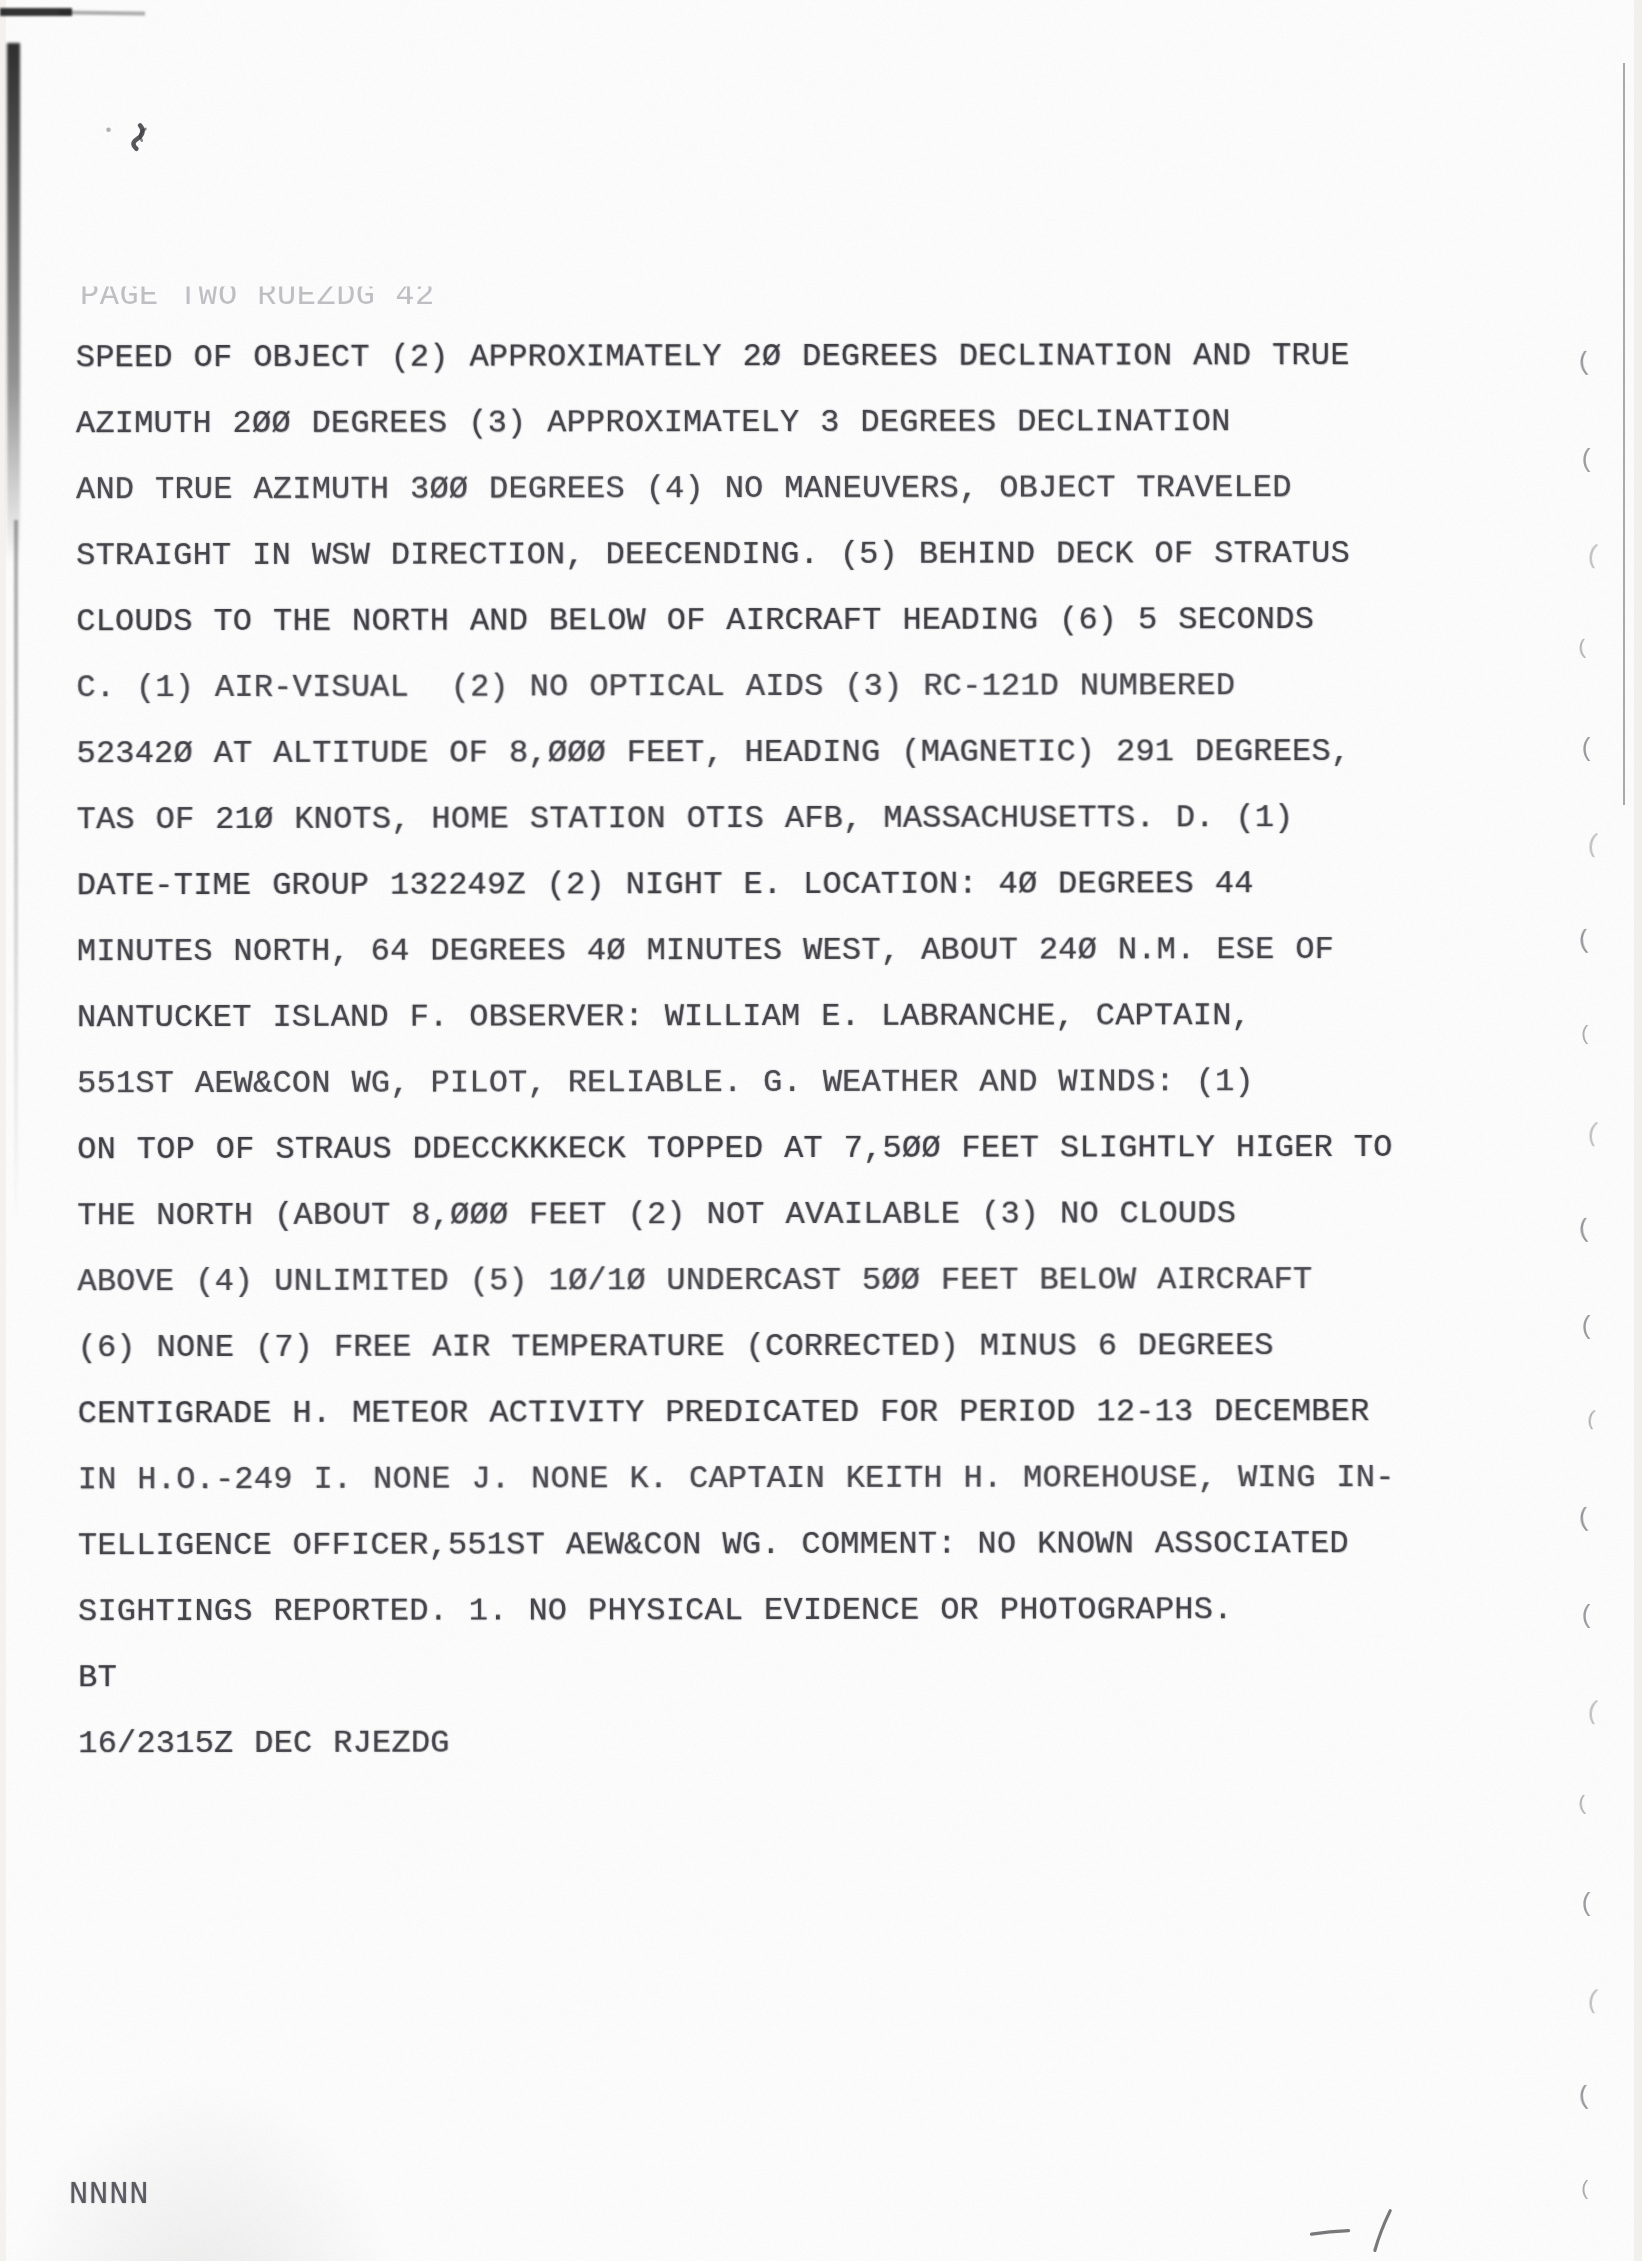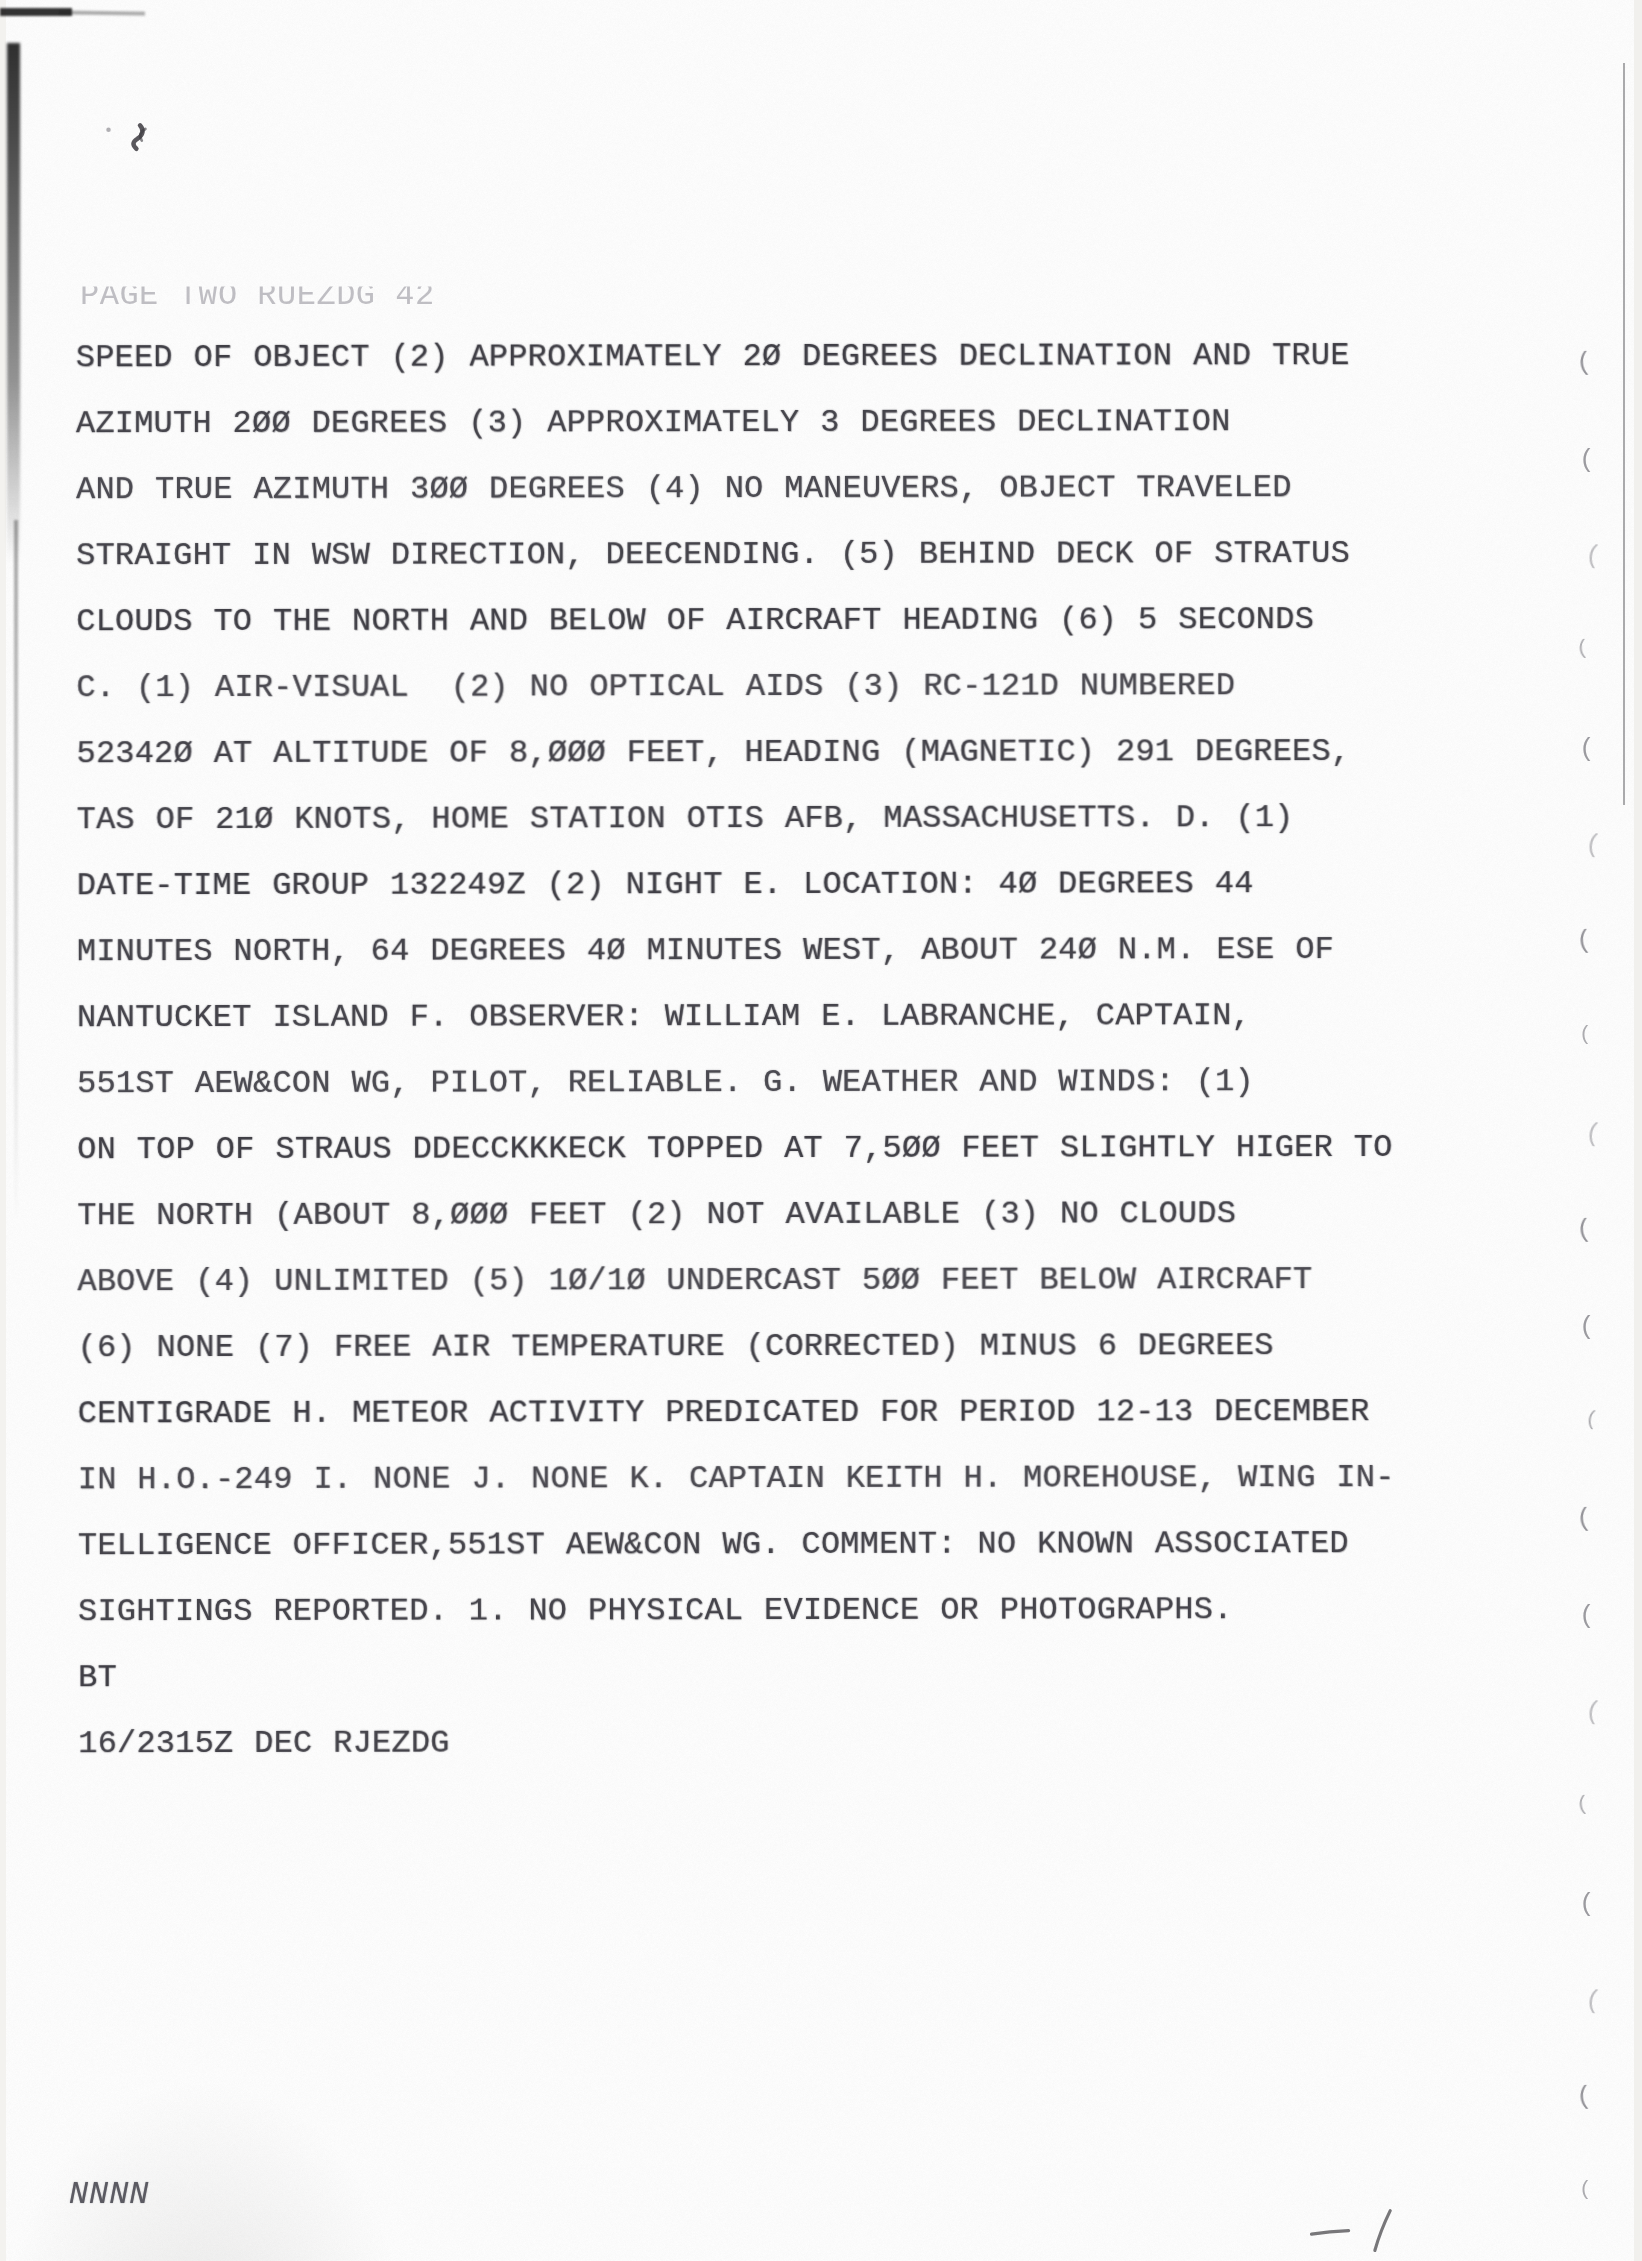--- a/index.html
+++ b/index.html
@@ -100,21 +100,20 @@
   .typed-line:nth-child(3n) { color: #4b4a51; }
   .typed-line:nth-child(4n+1) { color: #3f3e45; }
 
   .end-marker {
     position: absolute; left: 69px; top: 2176px;
     font-size: 32px;
     color: #5b5a62;
     letter-spacing: 0.9px;
     text-shadow: 0 0 1.4px rgba(70,69,78,0.5);
     filter: blur(0.2px);
-    font-style: italic;
   }
 
   
   #margin-ticks { position: absolute; left: 0; top: 0; width: 1643px; height: 2629px; pointer-events: none; }
   .tick {
     position: absolute;
     left: 1579px;
     font-size: 26px;
     color: #4e4d56;
     opacity: 0.55;

